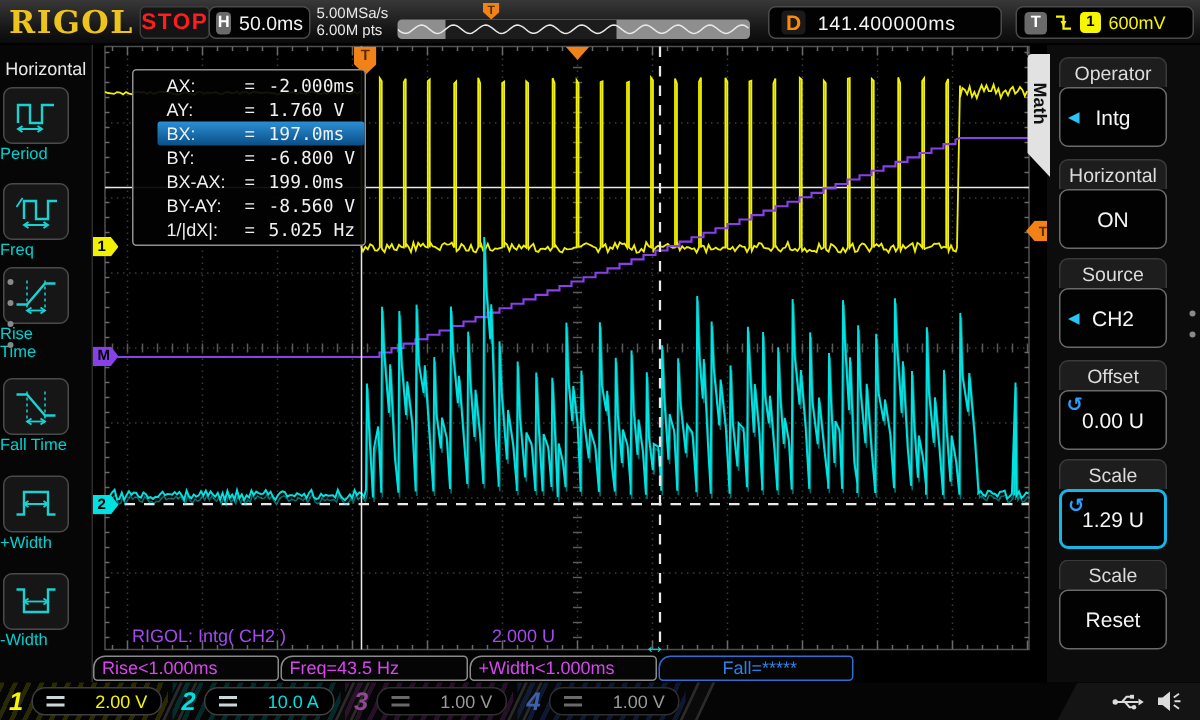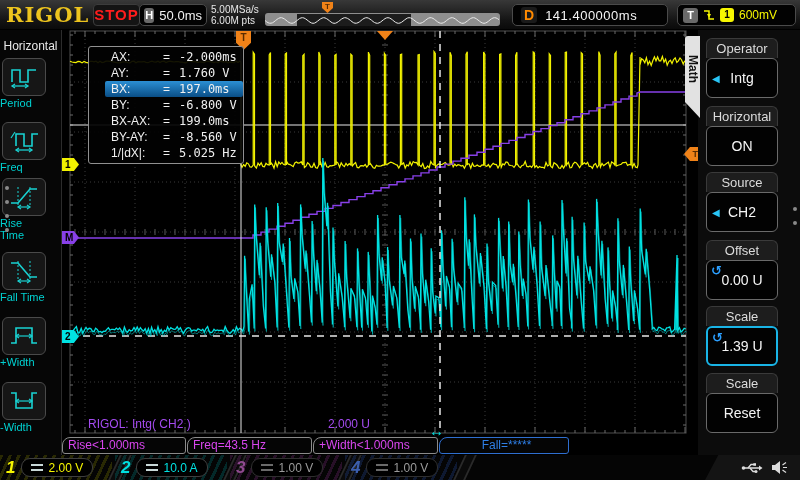--- a/index.html
+++ b/index.html
@@ -91,21 +91,21 @@
   .meas { position:absolute; top:437px; height:17px; background:#050505; border:1px solid #8a8a8a;
     border-radius:8px 3px 3px 3px; font-size:12px; line-height:15px; padding-left:5px; color:#d946ef; }
   .meas.blue { border-color:#2f6fd0; color:#2f7fe6; }
 
   
   .chanbar { position:absolute; left:0; top:455px; width:800px; height:25px; background:#050505; }
   .ch-seg { position:absolute; top:0; height:25px; display:flex; align-items:center; gap:6px;
     padding-left:6px; }
   .ch-num { font-size:17px; font-weight:bold; font-style:italic; }
   .ch-val { height:19px; background:#000; border:1px solid #3f3f3f; border-radius:9px;
-    display:flex; align-items:center; gap:5px; padding:0 9px; font-size:12px; }
+    display:flex; align-items:center; gap:20px; padding:0 9px; font-size:12px; }
   .coup { display:inline-block; width:12px; height:8px; border-top:2px solid #c8d8d8; position:relative; }
   .coup::after { content:""; position:absolute; left:0; top:3px; width:100%;
     border-top:2px dashed #c8d8d8; }
   .coup.dim { border-top-color:#6a6a6a; } .coup.dim::after { border-top-color:#6a6a6a; }
   .sep { position:absolute; top:0; height:25px; width:12px; background:#0a0a0a;
     border-left:2px solid #2a2a2a; border-right:2px solid #2a2a2a; transform:skewX(-25deg); }
   .iconbox { position:absolute; left:705px; top:0; width:95px; height:25px; background:#141414;
     clip-path:polygon(14% 0,100% 0,100% 100%,0 100%); display:flex; align-items:center;
     justify-content:flex-end; gap:8px; padding-right:12px; }
 </style>
@@ -644,21 +644,21 @@
       <div class="rm-hdr">Offset</div>
       <div class="rm-btn">
         <span class="rm-knob">↺</span>
         <span>0.00 U</span>
         </div>
     </div>
     <div class="rm-sec" style="top:276px;">
       <div class="rm-hdr">Scale</div>
       <div class="rm-btn sel">
         <span class="rm-knob">↺</span>
-        <span>1.39 U</span>
+        <span>1.29 U</span>
         </div>
     </div>
     <div class="rm-sec" style="top:343px;">
       <div class="rm-hdr">Scale</div>
       <div class="rm-btn">
         <span>Reset</span>
         </div>
     </div>
     <div class="dot" style="left:95px; top:177px;"></div>
     <div class="dot" style="left:95px; top:191px;"></div>

